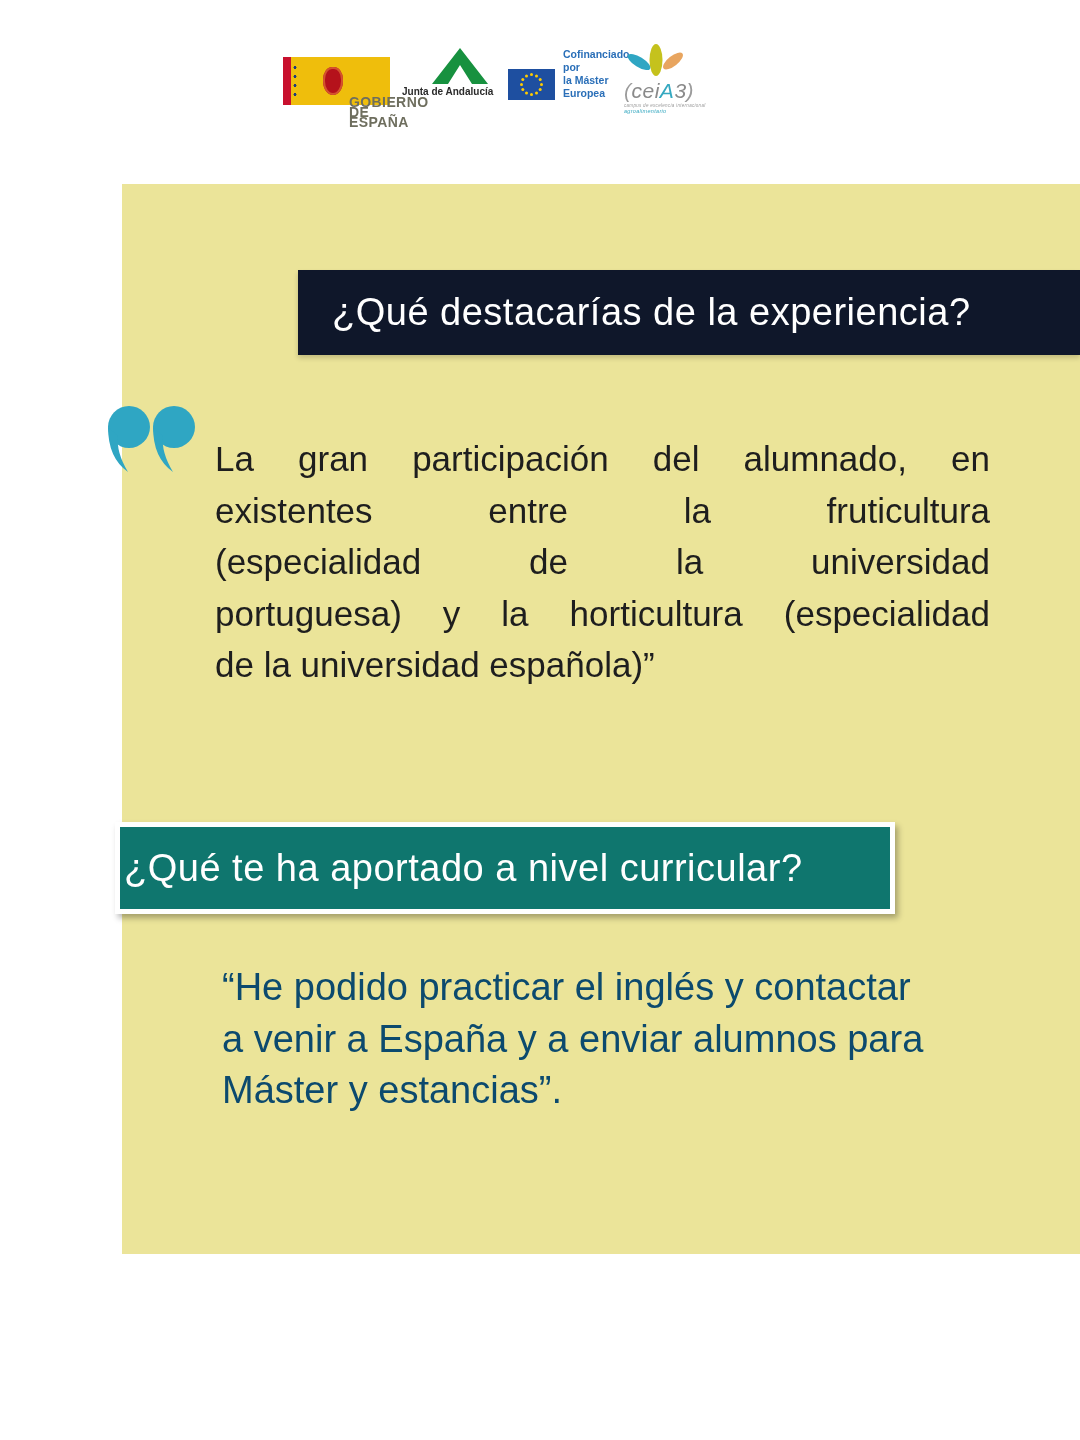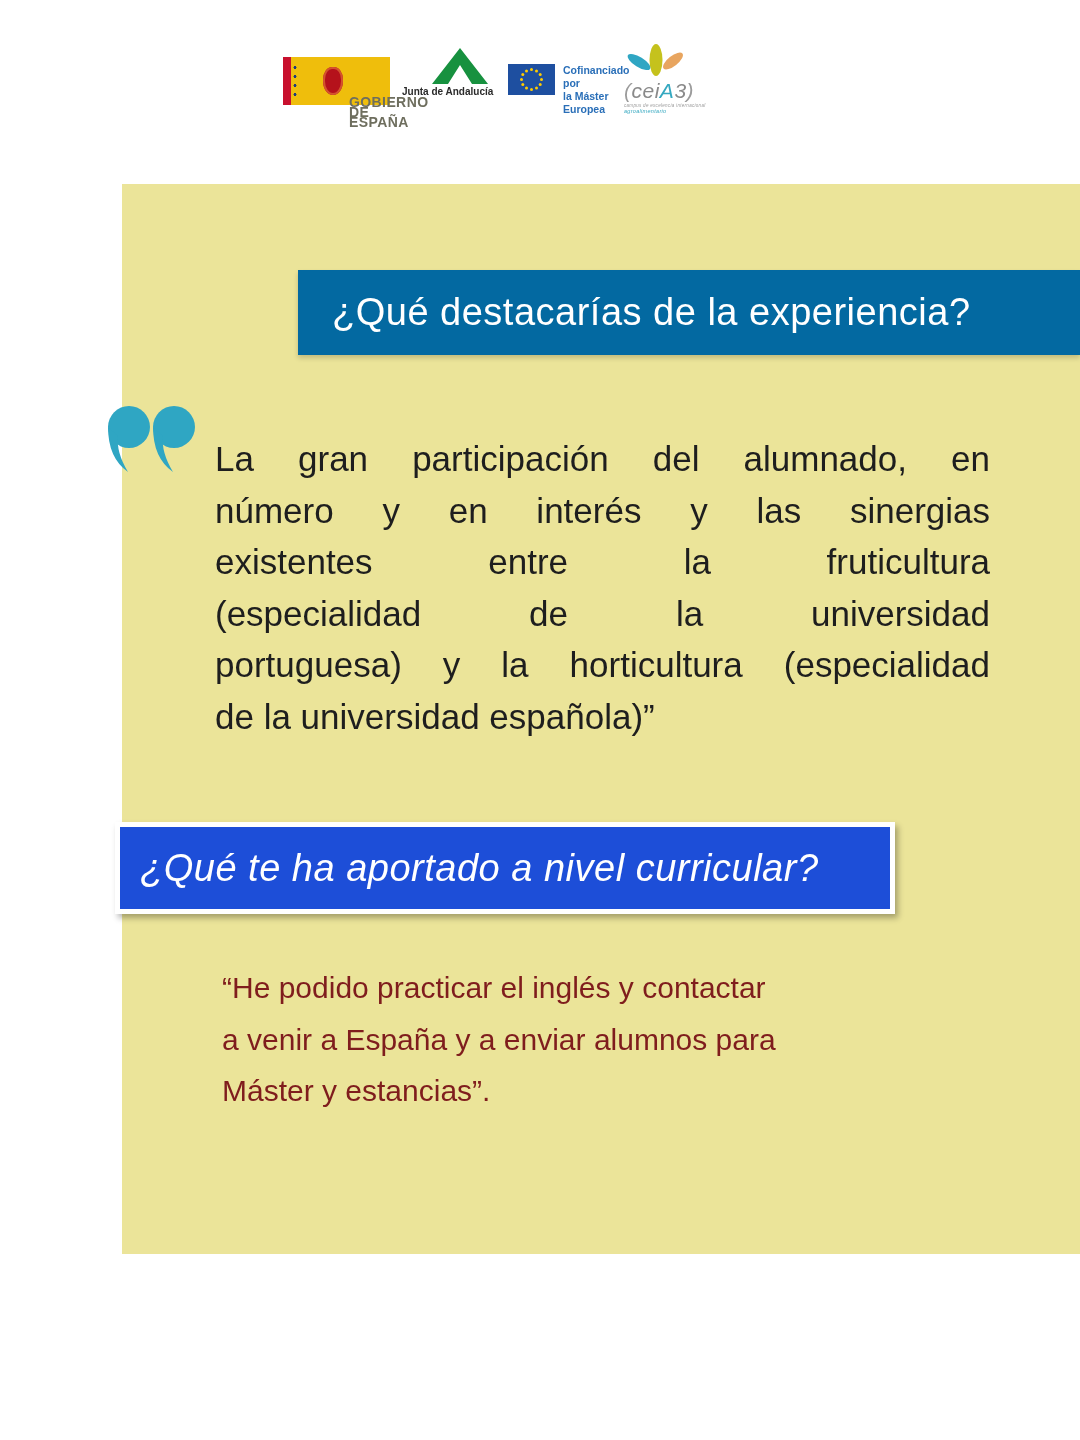--- a/index.html
+++ b/index.html
@@ -17,54 +17,54 @@
     background-size:4px 9px; }
   .gob-shield { position:absolute; left:40px; top:10px; width:20px; height:28px;
     background:#b5121b; border-radius:45% 45% 50% 50%; box-shadow:inset 0 0 0 2px #d4542e; }
   .gob-text { position:absolute; left:66px; top:8px; font-size:14px; line-height:10px;
     font-weight:700; color:#6e6e5e; letter-spacing:.4px;margin-top:32px; }
 
   .junta-logo { position:absolute; left:402px; top:48px; width:116px; height:52px; }
   .junta-a { display:block; margin:0 auto; }
   .junta-text { font-size:10px; font-weight:700; color:#2a2a2a; margin-top:2px; }
 
-  .eu-logo { position:absolute; left:508px; top:64px; width:130px; height:36px; display:flex; align-items:flex-start; }
+  .eu-logo { position:absolute; left:508px; top:64px; width:130px; height:36px; display:flex; align-items:flex-end; }
   .eu-flag { flex:0 0 auto; }
   .eu-text { margin-left:8px; font-size:10.5px; line-height:13px; font-weight:700; color:#2a6fb8; }
 
   .ceia3-logo { position:absolute; left:624px; top:38px; width:96px; height:76px; text-align:left;font-style:italic; }
   .ceia3-word { font-size:21px; letter-spacing:0.5px; color:#8a8a8a; line-height:22px; }
   .ceia3-word .paren { color:#9b9b9b; font-weight:300; }
   .ceia3-word .teal { color:#35a8c0; }
   .ceia3-tag1 { font-size:4.5px; color:#9a9a9a; letter-spacing:.3px; margin-top:1px; }
   .ceia3-tag2 { font-size:5.5px; color:#35a8c0; letter-spacing:.3px; }
 
   
   .panel { position:absolute; left:122px; top:184px; width:958px; height:1070px; background:#ebe499; }
 
   
   .banner1 { position:absolute; left:298px; top:270px; width:782px; height:85px;
-    background:#0369a1; display:flex; align-items:center; padding-left:34px;
+    background:#0f172a; display:flex; align-items:center; padding-left:34px;
     box-shadow:0 3px 5px rgba(0,0,0,.18); }
   .banner1 .q, .banner2 .q { color:#ffffff; font-size:38px; letter-spacing:.5px; white-space:nowrap; }
 
   .banner2 { position:absolute; left:115px; top:822px; width:780px; height:92px;
     background:#ffffff; padding:5px; box-shadow:3px 4px 6px rgba(0,0,0,.30); }
-  .banner2-inner { width:100%; height:100%; background:#1d4ed8; display:flex; align-items:center; padding-left:20px;font-style:italic; }
+  .banner2-inner { width:100%; height:100%; background:#0f766e; display:flex; align-items:center; padding-left:4px; }
 
   
   .quote-icon { position:absolute; left:107px; top:406px; width:90px; height:66px; }
 
   
   .para1 { position:absolute; left:215px; top:433px; width:775px;
     font-size:35px; line-height:51.5px; color:#1e1e1e; }
   .para1 .line { text-align:justify; }
   .para1 .line.fill { text-align-last:justify; }
   .para2 { position:absolute; left:222px; top:962px; width:772px;
-    font-size:30px; line-height:51.5px; color:#7f1d1d; }
+    font-size:38px; line-height:51.5px; color:#0c4a6e; }
 </style>
 </head>
 <body>
 
 <div class="canvas">
 
   <div class="logo-strip">
 
     <div class="gob-logo">
       <div class="gob-stripe"></div>
@@ -131,21 +131,20 @@
     <g fill="#2fa6c3">
       <circle cx="22" cy="21" r="21"></circle>
       <path d="M1,21 Q1,52 21,66 Q9,46 11,30 Z"></path>
       <circle cx="67" cy="21" r="21"></circle>
       <path d="M46,21 Q46,52 66,66 Q54,46 56,30 Z"></path>
     </g>
   </svg>
 
   <div class="para1">
     <div class="line fill">La gran participación del alumnado, en</div>
-    <div class="line fill">número y en interés y las sinergias</div>
     <div class="line fill">existentes entre la fruticultura</div>
     <div class="line fill">(especialidad de la universidad</div>
     <div class="line fill">portuguesa) y la horticultura (especialidad</div>
     <div class="line">de la universidad española)”</div>
   </div>
 
   <div class="banner2">
     <div class="banner2-inner">
       <span class="q">¿Qué te ha aportado a nivel curricular?</span>
     </div>

